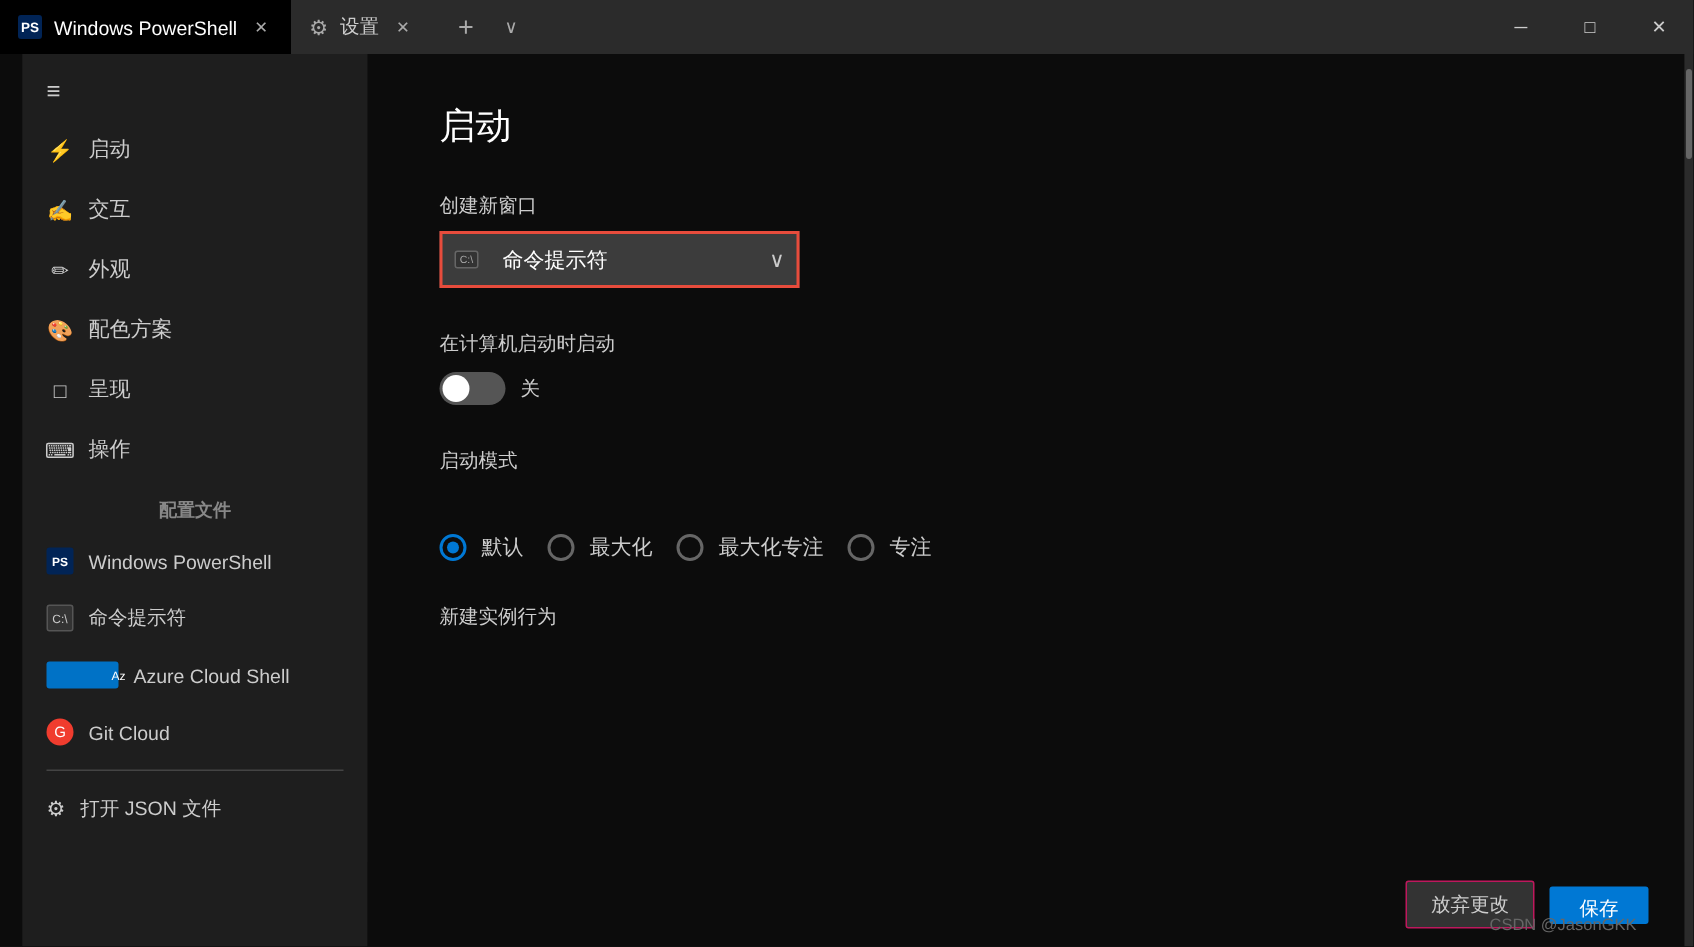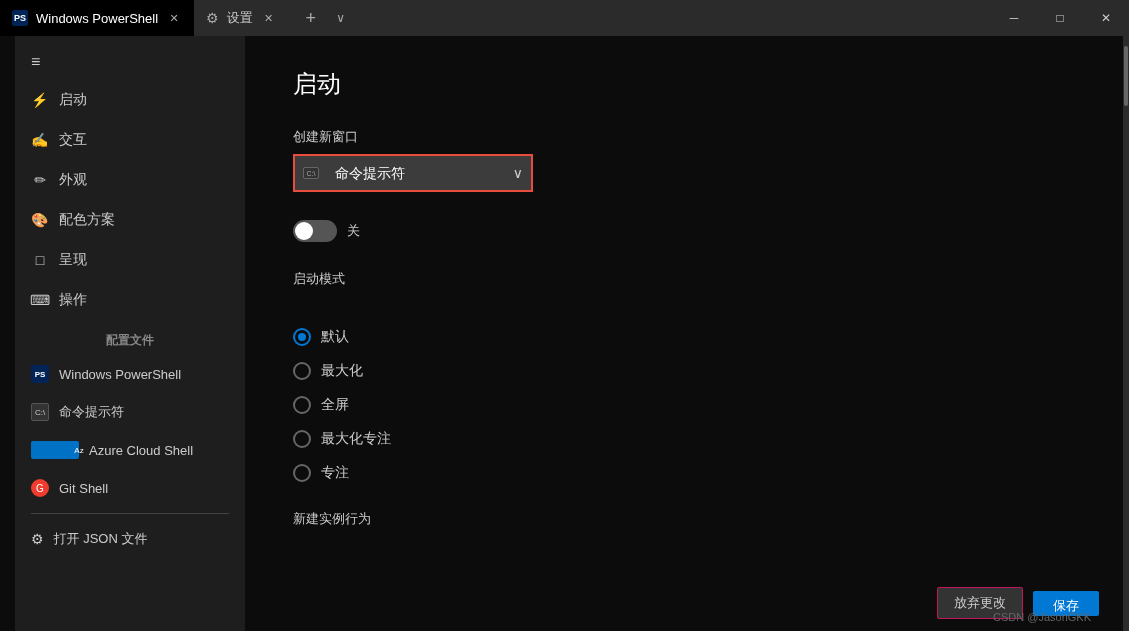--- a/index.html
+++ b/index.html
@@ -323,21 +323,20 @@
       font-size: 13px;
     }
 
     .mode-section-label {
       color: #ccc;
       font-size: 13px;
       margin-bottom: 12px;
     }
     .radio-group {
       display: flex;
-      flex-direction: column;
       gap: 16px;
       margin-bottom: 28px;
       margin-top: 40px;
     }
     .radio-item {
       display: flex;
       align-items: center;
       gap: 10px;
       cursor: pointer;
     }
@@ -507,21 +506,21 @@
     <div class="profile-item">
       <span class="profile-icon profile-cmd">C:\</span>
       <span>命令提示符</span>
     </div>
     <div class="profile-item">
       <span class="profile-icon profile-azure">Az</span>
       <span>Azure Cloud Shell</span>
     </div>
     <div class="profile-item">
       <span class="profile-icon profile-git" style="color:#fff;font-size:10px;">G</span>
-      <span>Git Shell</span>
+      <span>Git Cloud</span>
     </div>
 
     <div class="separator"></div>
 
     <div class="json-link">
       <span style="font-size:14px;">⚙</span>
       <span>打开 JSON 文件</span>
     </div>
   </div>
 
@@ -531,20 +530,21 @@
 
     <div class="field-label">创建新窗口</div>
     <div class="dropdown-wrapper">
       <div class="dropdown-select">
         <span class="dropdown-icon profile-cmd">C:\</span>
         <span class="dropdown-text">命令提示符</span>
       </div>
       <span class="dropdown-arrow">∨</span>
     </div>
 
+    <div class="startup-section-label">在计算机启动时启动</div>
     <div class="toggle-row">
       <div class="toggle">
         <div class="toggle-thumb"></div>
       </div>
       <span class="toggle-label">关</span>
     </div>
 
     <div class="mode-section-label">启动模式</div>
     <div class="radio-group">
       <div class="radio-item">
@@ -552,24 +552,20 @@
           <div class="radio-dot"></div>
         </div>
         <span class="radio-text">默认</span>
       </div>
       <div class="radio-item">
         <div class="radio-circle"></div>
         <span class="radio-text">最大化</span>
       </div>
       <div class="radio-item">
         <div class="radio-circle"></div>
-        <span class="radio-text">全屏</span>
-      </div>
-      <div class="radio-item">
-        <div class="radio-circle"></div>
         <span class="radio-text">最大化专注</span>
       </div>
       <div class="radio-item">
         <div class="radio-circle"></div>
         <span class="radio-text">专注</span>
       </div>
     </div>
 
     <div class="instance-section-label">新建实例行为</div>
 

